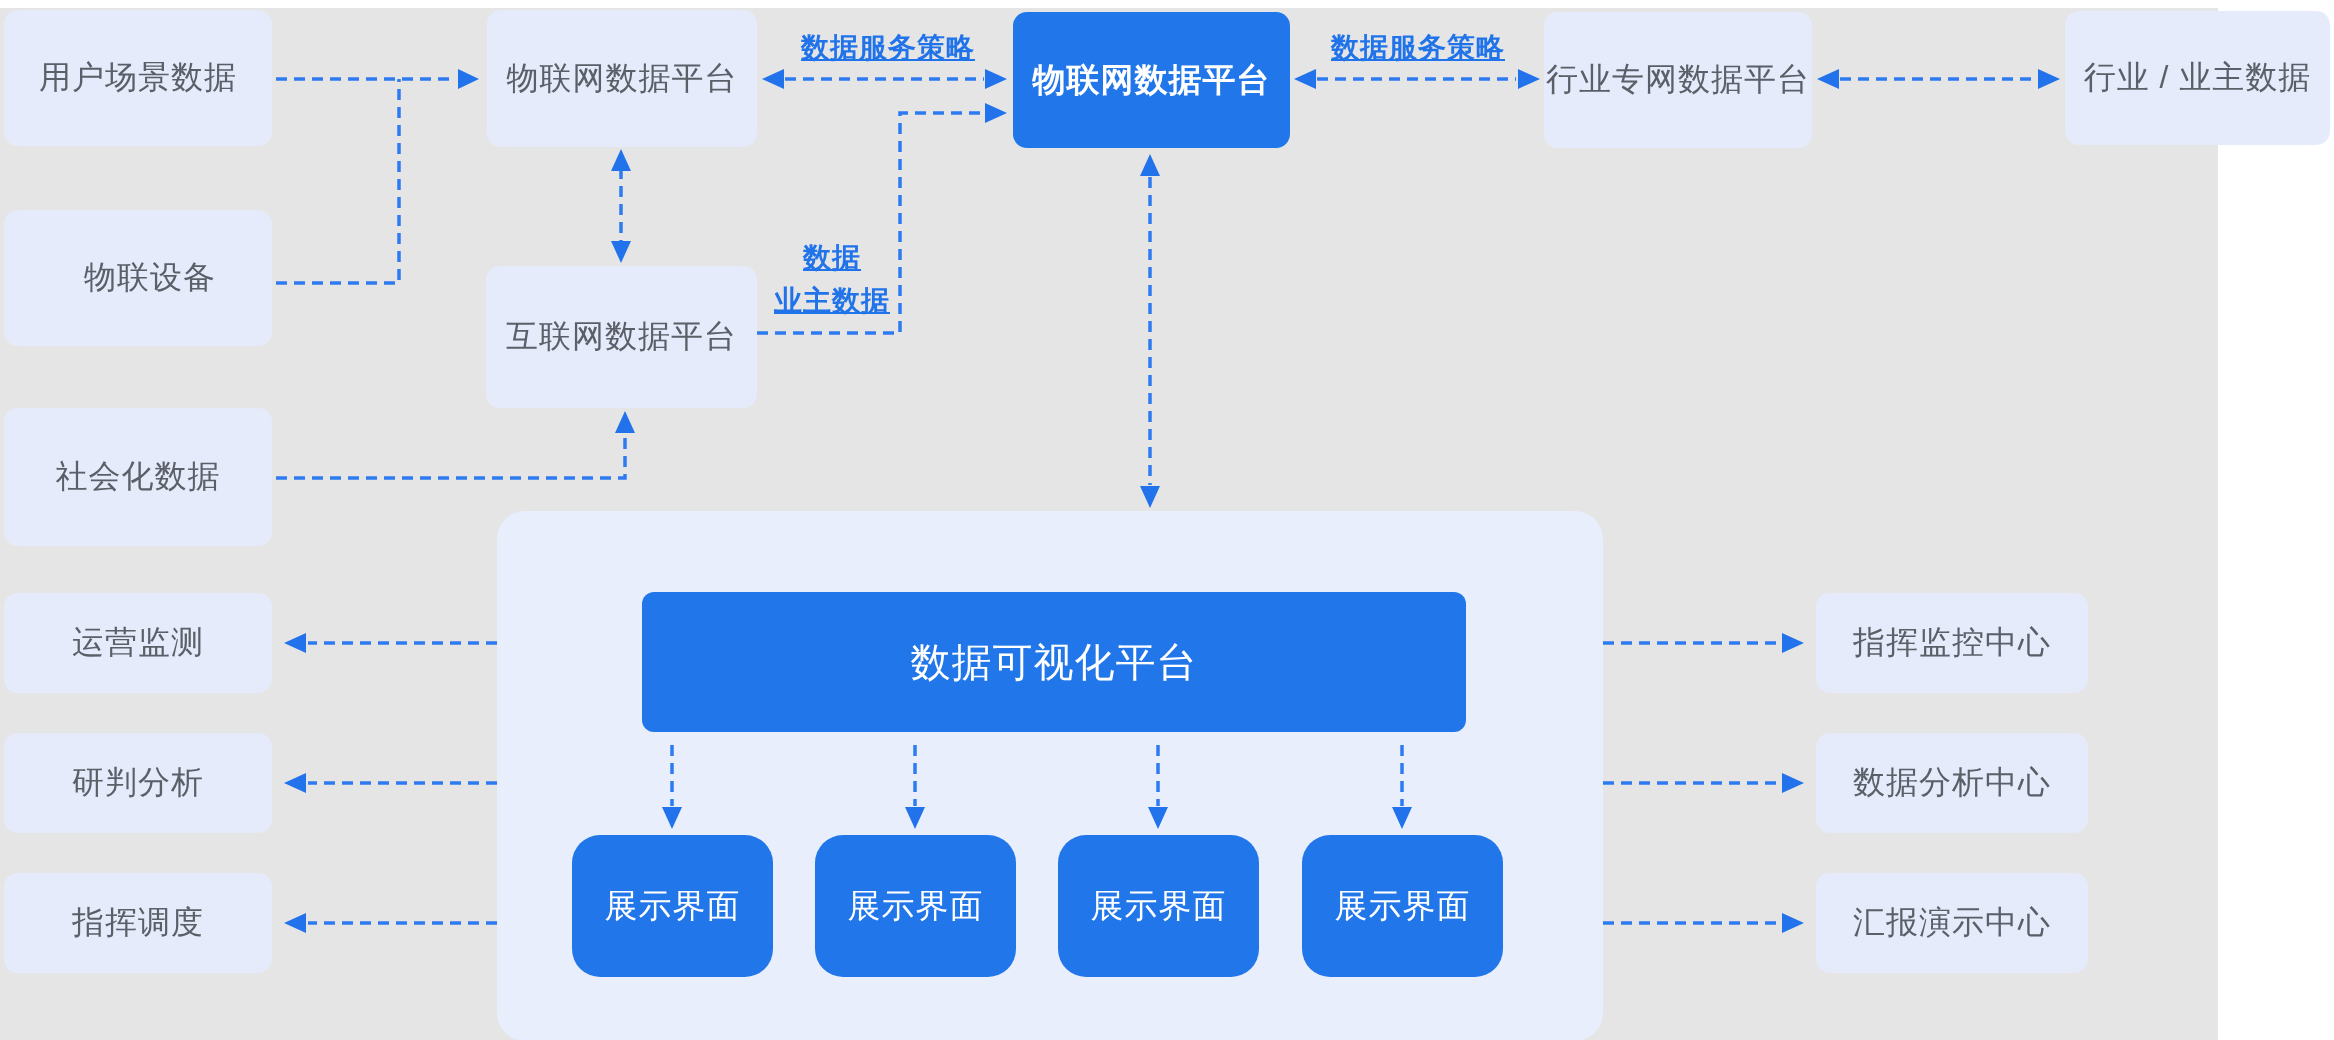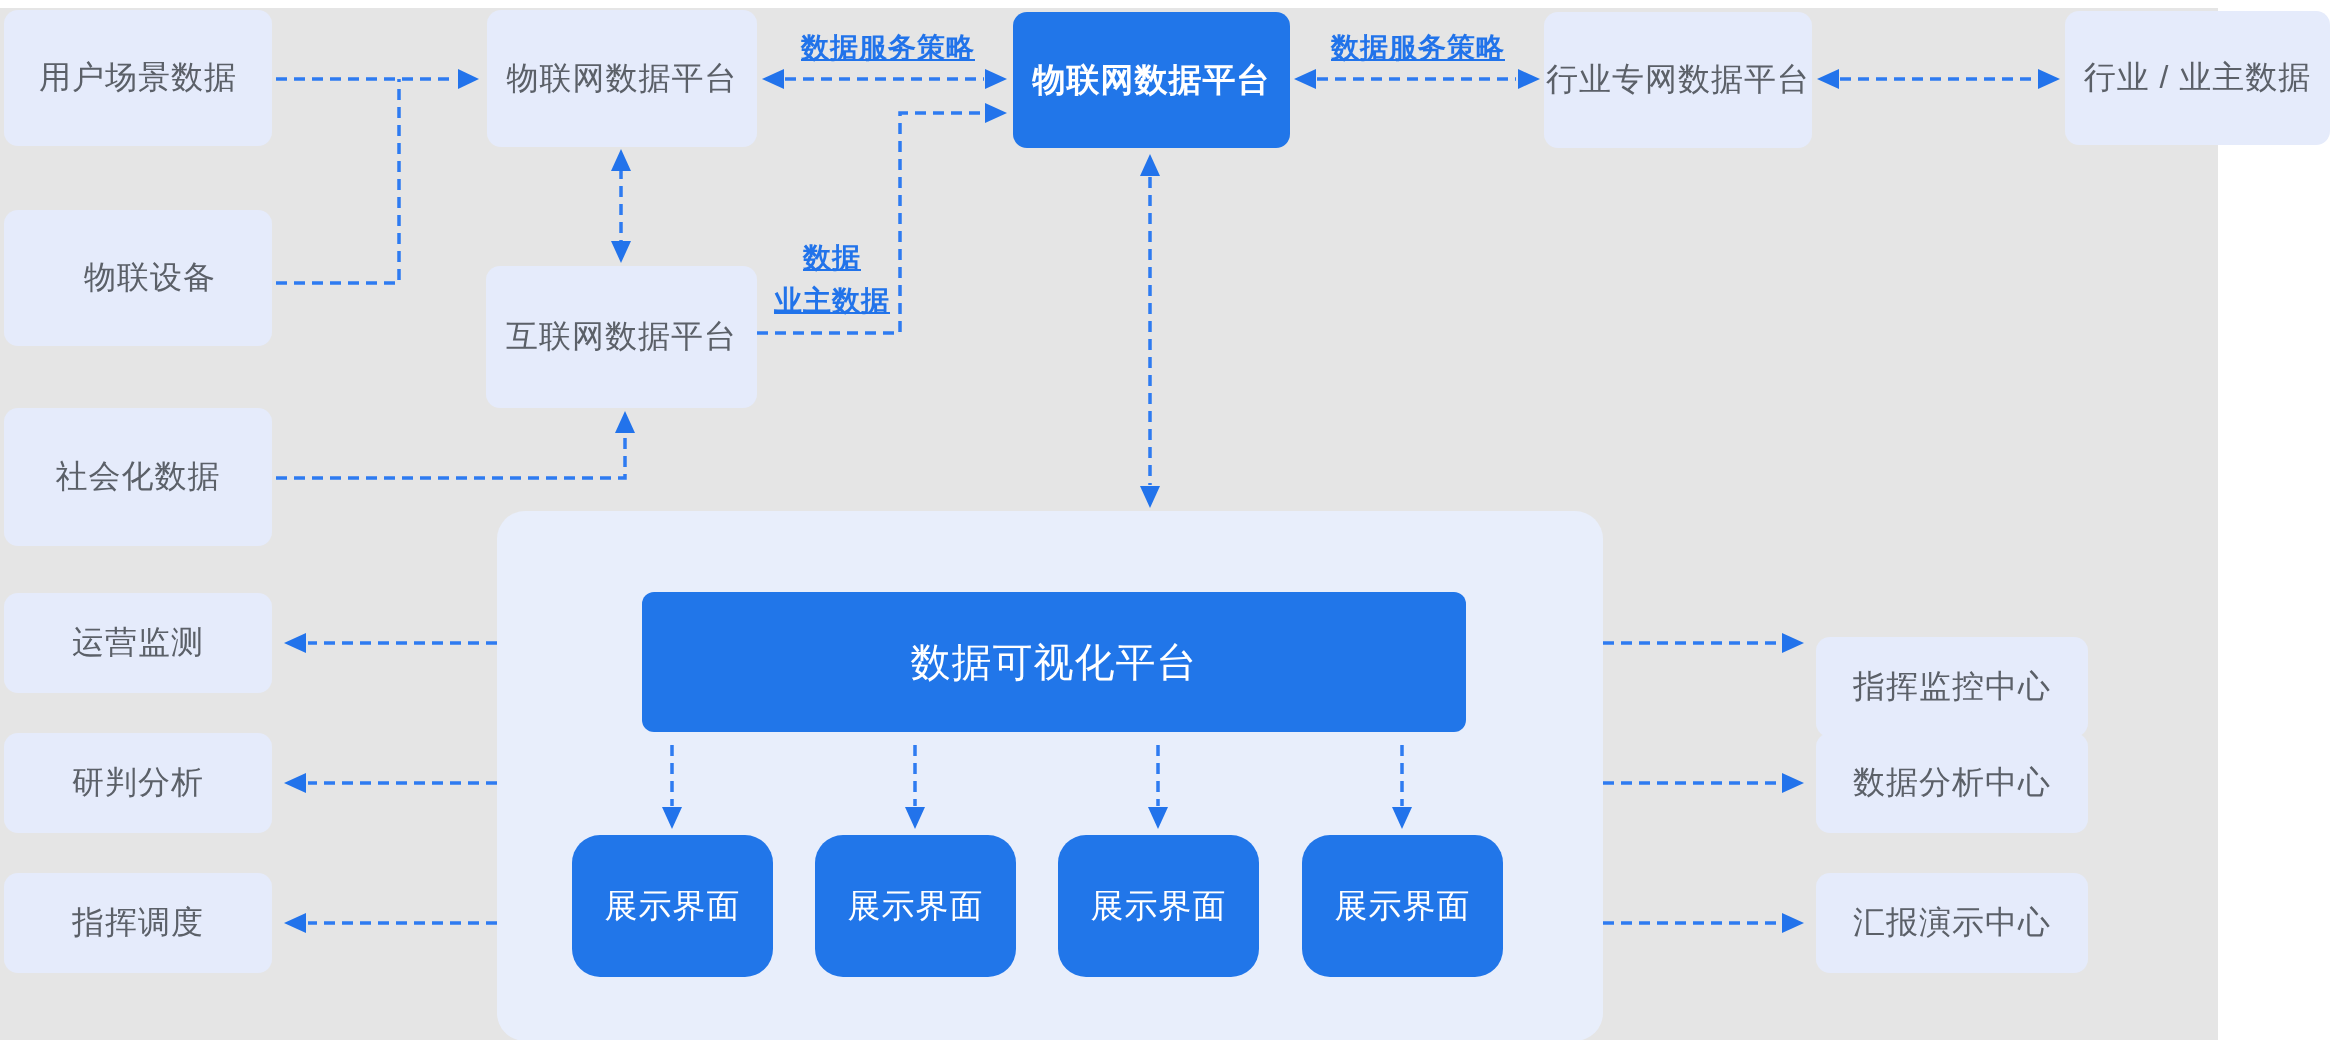--- a/index.html
+++ b/index.html
@@ -40,21 +40,21 @@
   .n5{left:4px;top:725px;width:268px;height:100px;}
   .n6{left:4px;top:865px;width:268px;height:100px;}
   
   .n7{left:487px;top:2px;width:270px;height:137px;}
   .n8{left:486px;top:258px;width:271px;height:142px;}
   
   .n9{left:1013px;top:4px;width:277px;height:136px;}
   .n10{left:1544px;top:4px;width:268px;height:136px;}
   .n11{left:2065px;top:3px;width:265px;height:134px;}
   
-  .n17{left:1816px;top:585px;width:272px;height:100px;margin-top:44px;}
+  .n17{left:1816px;top:585px;width:272px;height:100px;}
   .n18{left:1816px;top:725px;width:272px;height:100px;}
   .n19{left:1816px;top:865px;width:272px;height:100px;}
   .d1{left:572px;} .d2{left:815px;} .d3{left:1058px;} .d4{left:1302px;}
   .lbl-left{left:760px;top:18px;width:256px;}
   .lbl-right{left:1292px;top:18px;width:252px;}
   .lbl-mid{left:742px;top:228px;width:180px;}
   .lbl-mid span{display:block;}
   .dash{stroke:#2E7BF1;stroke-width:3.5;fill:none;stroke-dasharray:11 7;}
   .head{fill:#2273EB;stroke:none;}
 </style>

